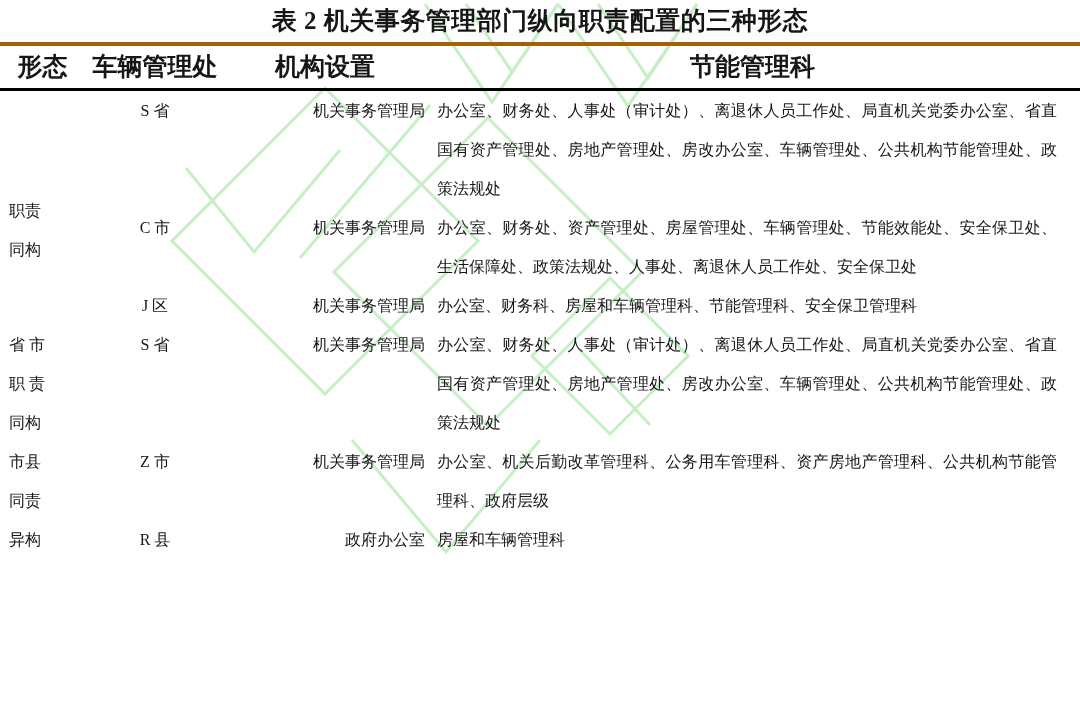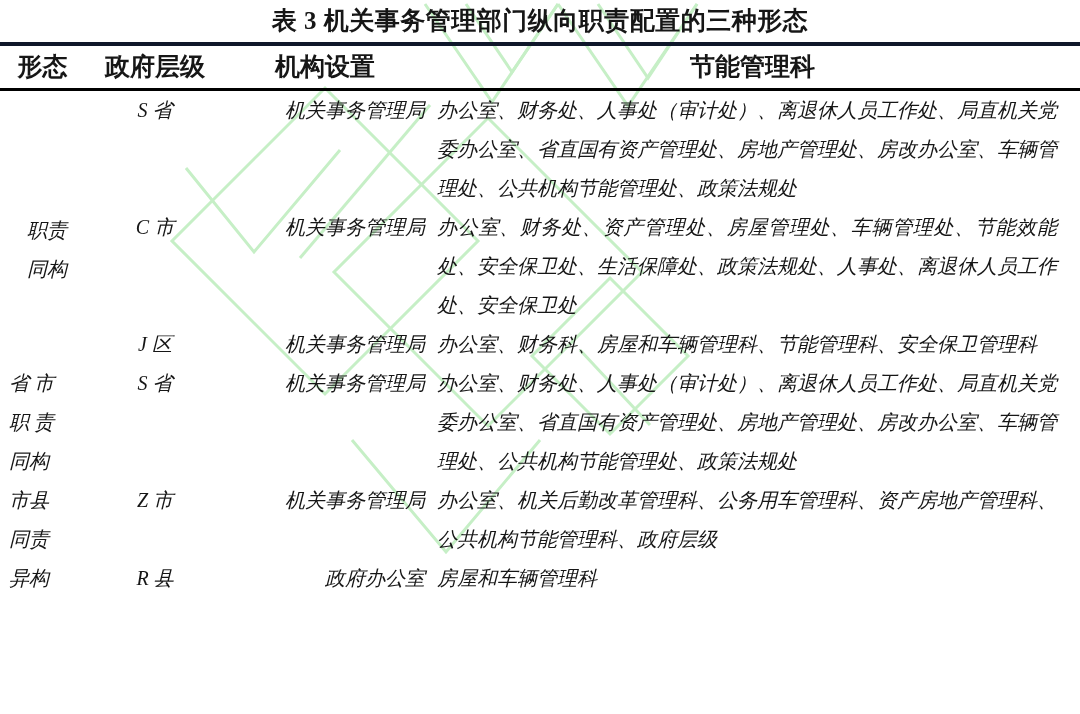--- a/index.html
+++ b/index.html
@@ -14,34 +14,34 @@
   .wm{position:absolute;left:0;top:0;width:1080px;height:714px;}
   .wm path{fill:none;stroke:var(--wm-color,#c6efc6);stroke-width:3;}
   .content{position:relative;z-index:1;}
   .title{
     height:42px;line-height:42px;
     text-align:center;font-weight:bold;font-size:25px;
     letter-spacing:0.5px;
   }
   table{
     width:1080px;border-collapse:collapse;table-layout:fixed;
-    border-top:4px solid #0f172a;
+    border-top:4px solid #a16207;
   }
   th{
     font-size:25px;font-weight:bold;height:42px;line-height:42px;
     border-bottom:3px solid #000;text-align:center;padding:0;
   }
   td{
-    vertical-align:top;font-size:20px;line-height:39px;padding:0;font-style:italic;
+    vertical-align:top;font-size:16px;line-height:39px;padding:0;
   }
   td.form{
     vertical-align:middle;white-space:pre-line;
     text-align:left;padding-left:9px;
   }
-  td.form.g1{padding-top:44px;text-align:center;}
+  td.form.g1{padding-top:44px;}
   td.lvl{text-align:center;}
   td.org{text-align:right;}
   td.dep{
     text-align:justify;text-justify:inter-ideograph;
     padding:0 23px 0 12px;
   }
 </style>
 </head>
 <body>
 
@@ -59,33 +59,33 @@
 
     <path d="M325,88 L478,241 L325,394 L172,241 Z"></path>
     <path d="M488,118 L642,272 L488,426 L334,272 Z"></path>
     <path d="M610,278 L688,356 L610,434 L532,356 Z"></path>
     <path d="M580,350 L650,425"></path>
 
     <path d="M352,440 L446,552 L540,440"></path>
   </svg>
 
   <div class="content">
-    <div class="title">表 3 机关事务管理部门纵向职责配置的三种形态</div>
+    <div class="title">表 2 机关事务管理部门纵向职责配置的三种形态</div>
 
     <table>
       <colgroup>
         <col style="width:85px">
         <col style="width:140px">
         <col style="width:200px">
         <col style="width:655px">
       </colgroup>
       <thead>
         <tr>
           <th>形态</th>
-          <th>政府层级</th>
+          <th>车辆管理处</th>
           <th>机构设置</th>
           <th>节能管理科</th>
         </tr>
       </thead>
       <tbody>
         <tr>
           <td class="form g1" rowspan="3">职责
 同构</td>
           <td class="lvl">S 省</td>
           <td class="org">机关事务管理局</td>

